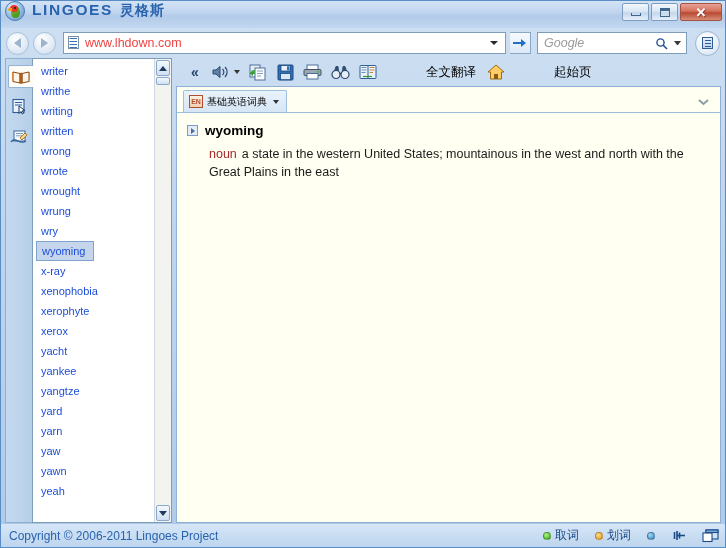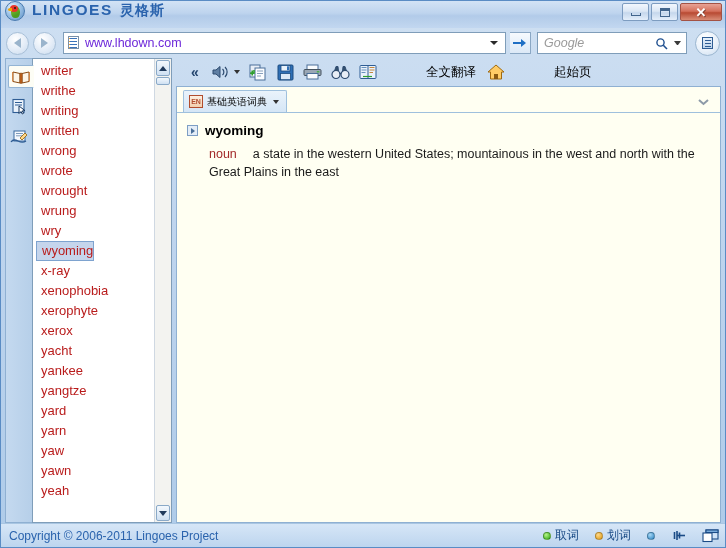--- a/index.html
+++ b/index.html
@@ -183,21 +183,21 @@
   }
   #urlbox .url-icon .d {
     position: absolute;
     left: 1.5px;
     width: 1.5px; height: 1.5px;
     background: #e8a33d;
   }
   #urlbox .url-text {
     flex: 1 1 auto;
     font-size: 12.5px;
-    color: #6d28d9;
+    color: #ef4444;
     white-space: nowrap;
     overflow: hidden;
   }
   #urlbox .url-caret {
     width: 0; height: 0;
     border-left: 4px solid transparent;
     border-right: 4px solid transparent;
     border-top: 4px solid #2a2a2a;
     margin: 0 5px 0 4px;
     flex: 0 0 8px;
@@ -308,22 +308,22 @@
   }
   #wordlist {
     flex: 1 1 auto;
     overflow: hidden;
     padding: 2px 0 0 2px;
     min-height: 0;
   }
   .word {
     height: 20px;
     line-height: 20px;
-    font-size: 13px;
-    color: #b91c1c;
+    font-size: 11px;
+    color: #1d4ed8;
     padding-left: 6px;
     white-space: nowrap;
   }
   .word.sel {
     background: #c5d5ec;
     border: 1px solid #7ea3cf;
     height: 20px;
     line-height: 18px;
     padding-left: 5px;
     display: inline-block;
@@ -498,21 +498,21 @@
   }
   #entry .defrow {
     margin: 7px 0 0 22px;
     font-size: 12.5px;
     line-height: 18px;
     color: #1a1a1a;
     max-width: 505px;
   }
   #entry .pos {
     color: #a32a2a;
-    margin-right: 16px;
+    margin-right: 5px;
   }
 
   
   #statusbar {
     flex: 0 0 24px;
     display: flex;
     align-items: center;
     padding: 0 6px 0 8px;
     border-top: 1px solid #a9c6e2;
     background: linear-gradient(to bottom,#d6e6f7,#bdd5ee);

